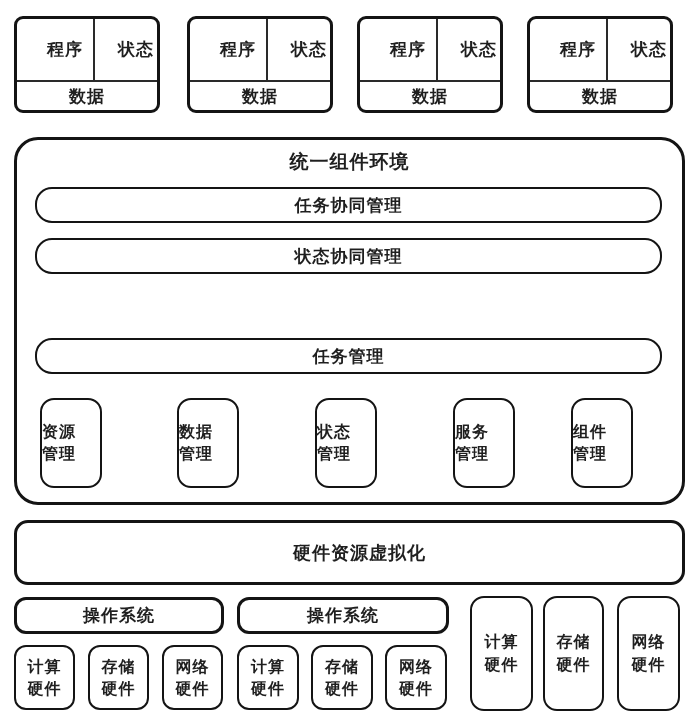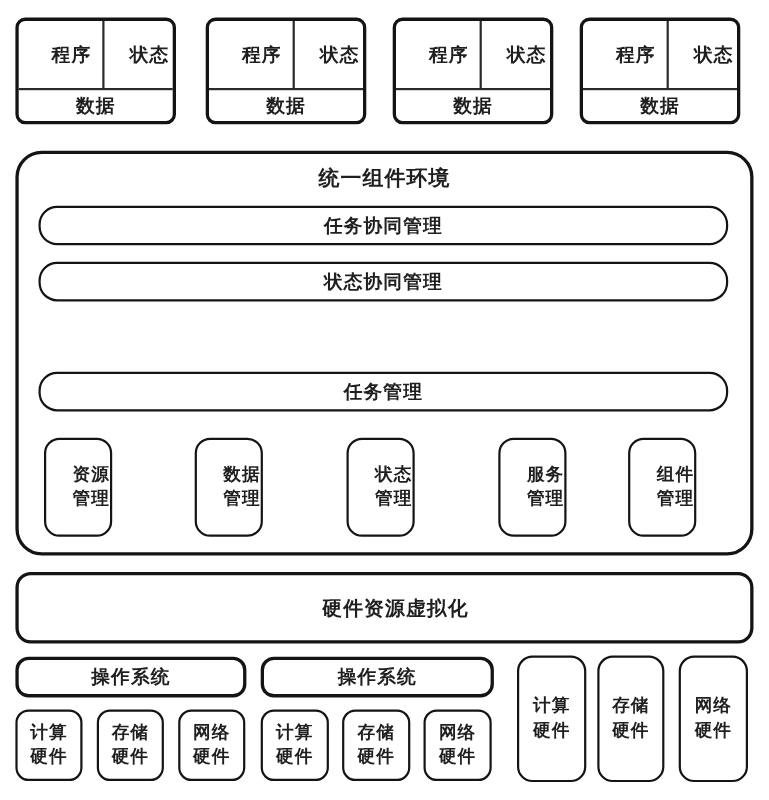--- a/index.html
+++ b/index.html
@@ -98,21 +98,21 @@
   .mgr {
     position: absolute;
     top: 258px;
     width: 62px;
     height: 90px;
     border: 2.5px solid #141414;
     border-radius: 14px;
     box-sizing: border-box;
     display: flex;
     flex-direction: column;
-    align-items: flex-end;
+    align-items: flex-start;
     justify-content: center;
     font-size: 16px;
     font-weight: 600;
     line-height: 1.4;
     letter-spacing: 1px;
     background: #ffffff;
   }
   
   .virt {
     position: absolute;

